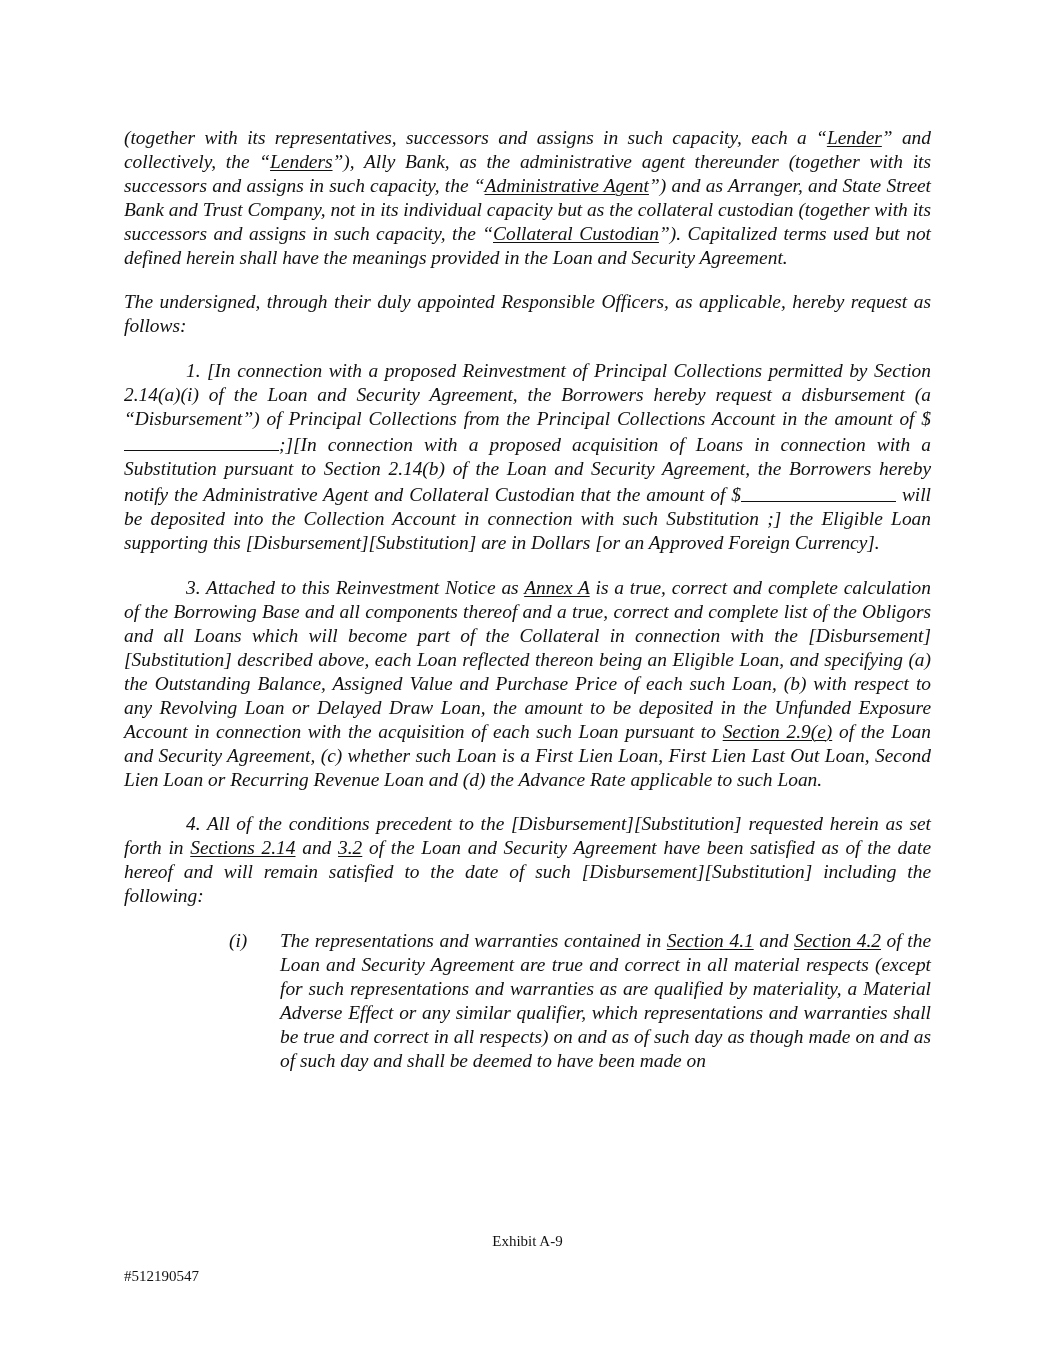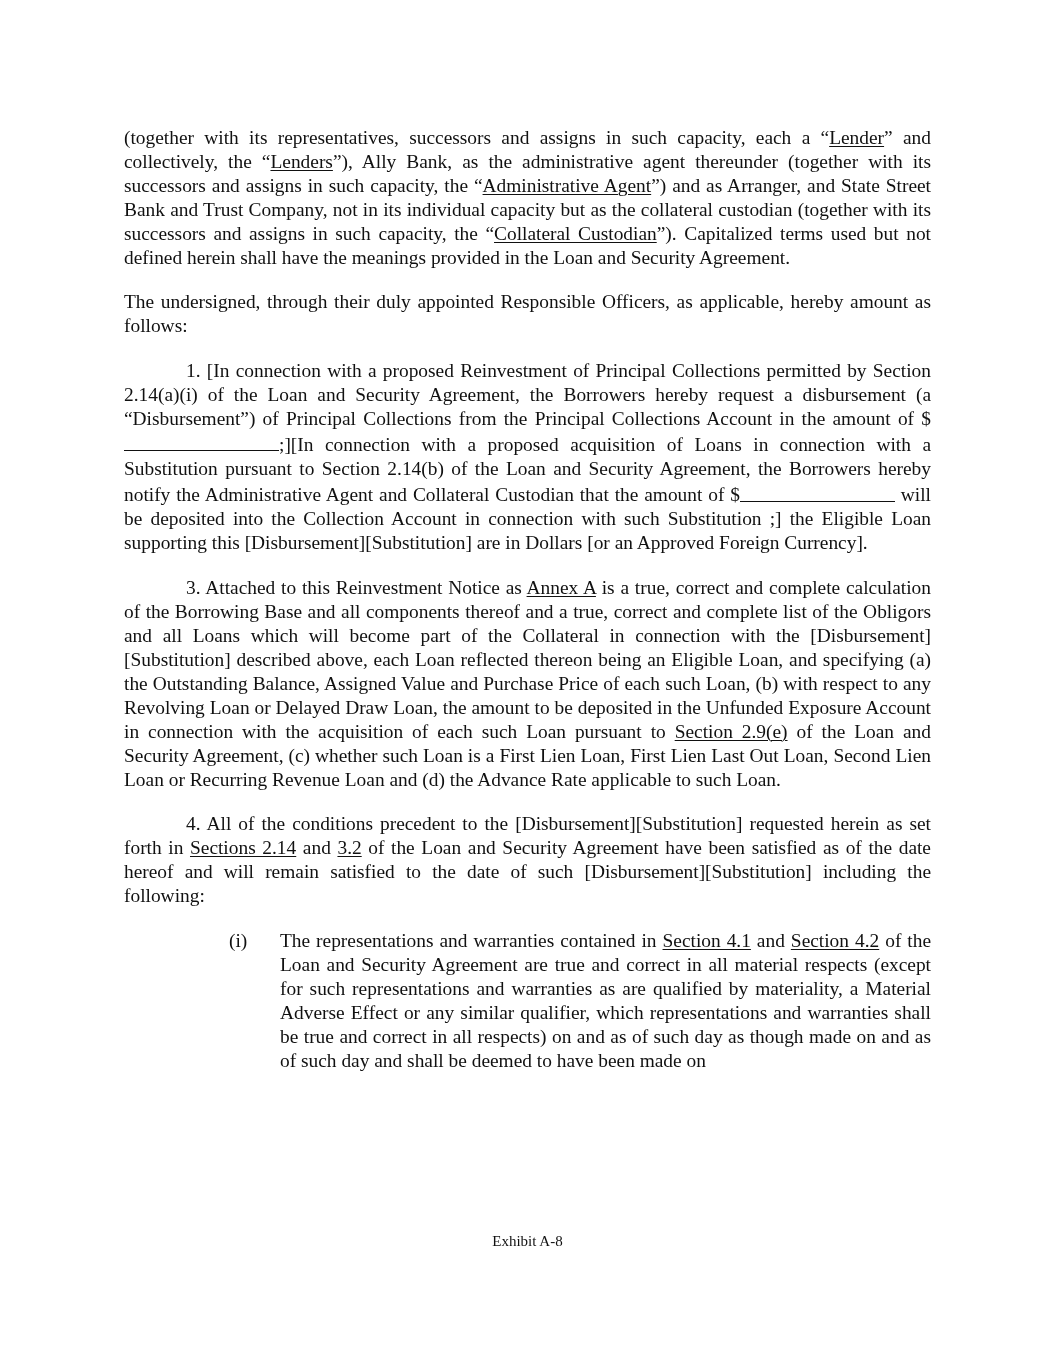--- a/index.html
+++ b/index.html
@@ -15,20 +15,21 @@
       font-family: "Liberation Serif", "DejaVu Serif", serif;
       color: #111111;
     }
     .page {
       position: absolute;
       left: 124px;
       top: 126px;
       width: 807px;
       font-size: 19.4px;
       line-height: 23.9px;
+      font-style: italic;
     }
     p {
       margin: 0;
       text-align: justify;
       text-align-last: left;
     }
     .p-intro { margin-bottom: 21px; }
     .p-certify { margin-bottom: 21px; }
     .p-num { text-indent: 62px; margin-bottom: 21px; }
     .u { text-decoration: underline; text-underline-offset: 2px; text-decoration-thickness: 1px; }
@@ -63,29 +64,30 @@
       line-height: 17px;
     }
   </style>
 </head>
 <body>
 
 <div class="page">
 
   <p class="p-intro"><span>(together with its representatives, successors and assigns in such capacity, each a “</span><span class="u">Lender</span><span>” and collectively, the “</span><span class="u">Lenders</span><span>”), Ally Bank, as the administrative agent thereunder (together with its successors and assigns in such capacity, the “</span><span class="u">Administrative Agent</span><span>”) and as Arranger, and State Street Bank and Trust Company, not in its individual capacity but as the collateral custodian (together with its successors and assigns in such capacity, the “</span><span class="u">Collateral Custodian</span><span>”).  Capitalized terms used but not defined herein shall have the meanings provided in the Loan and Security Agreement.</span></p>
 
-  <p class="p-certify">The undersigned, through their duly appointed Responsible Officers, as applicable, hereby amount as follows:</p>
+  <p class="p-certify">The undersigned, through their duly appointed Responsible Officers, as applicable, hereby request as follows:</p>
 
   <p class="p-num"><span>1.  [In connection with a proposed Reinvestment of Principal Collections permitted by Section 2.14(a)(i) of the Loan and Security Agreement, the Borrowers hereby request a disbursement (a “Disbursement”) of Principal Collections from the Principal Collections Account in the amount of $</span><span class="blank blank-1"></span><span>;][In connection with a proposed acquisition of Loans in connection with a Substitution pursuant to Section 2.14(b) of the Loan and Security Agreement, the Borrowers hereby notify the Administrative Agent and Collateral Custodian that the amount of $</span><span class="blank blank-2"></span><span> will be deposited into the Collection Account in connection with such Substitution ;] the Eligible Loan supporting this [Disbursement][Substitution] are in Dollars [or an Approved Foreign Currency].</span></p>
 
 
   <p class="p-num"><span>3.  Attached to this Reinvestment Notice as </span><span class="u">Annex A</span><span> is a true, correct and complete calculation of the Borrowing Base and all components thereof and a true, correct and complete list of the Obligors and all Loans which will become part of the Collateral in connection with the [Disbursement][Substitution] described above, each Loan reflected thereon being an Eligible Loan, and specifying (a) the Outstanding Balance, Assigned Value and Purchase Price of each such Loan, (b) with respect to any Revolving Loan or Delayed Draw Loan, the amount to be deposited in the Unfunded Exposure Account in connection with the acquisition of each such Loan pursuant to </span><span class="u">Section 2.9(e)</span><span> of the Loan and Security Agreement, (c) whether such Loan is a First Lien Loan, First Lien Last Out Loan, Second Lien Loan or Recurring Revenue Loan and (d) the Advance Rate applicable to such Loan.</span></p>
 
   <p class="p-num"><span>4.  All of the conditions precedent to the [Disbursement][Substitution] requested herein as set forth in </span><span class="u">Sections 2.14</span><span> and </span><span class="u">3.2</span><span> of the Loan and Security Agreement have been satisfied as of the date hereof and will remain satisfied to the date of such [Disbursement][Substitution] including the following:</span></p>
 
   <p class="sub-item"><span class="sub-marker">(i)</span><span>The representations and warranties contained in </span><span class="u">Section 4.1</span><span> and </span><span class="u">Section 4.2</span><span> of the Loan and Security Agreement are true and correct in all material respects (except for such representations and warranties as are qualified by materiality, a Material Adverse Effect or any similar qualifier, which representations and warranties shall be true and correct in all respects) on and as of such day as though made on and as of such day and shall be deemed to have been made on</span></p>
 
 </div>
 
-<div class="footer-exhibit">Exhibit A-8</div>
+<div class="footer-exhibit">Exhibit A-9</div>
 
 <div class="footer-doc">
+  <div>#512190547</div>
 </div>
 
 </body></html>

